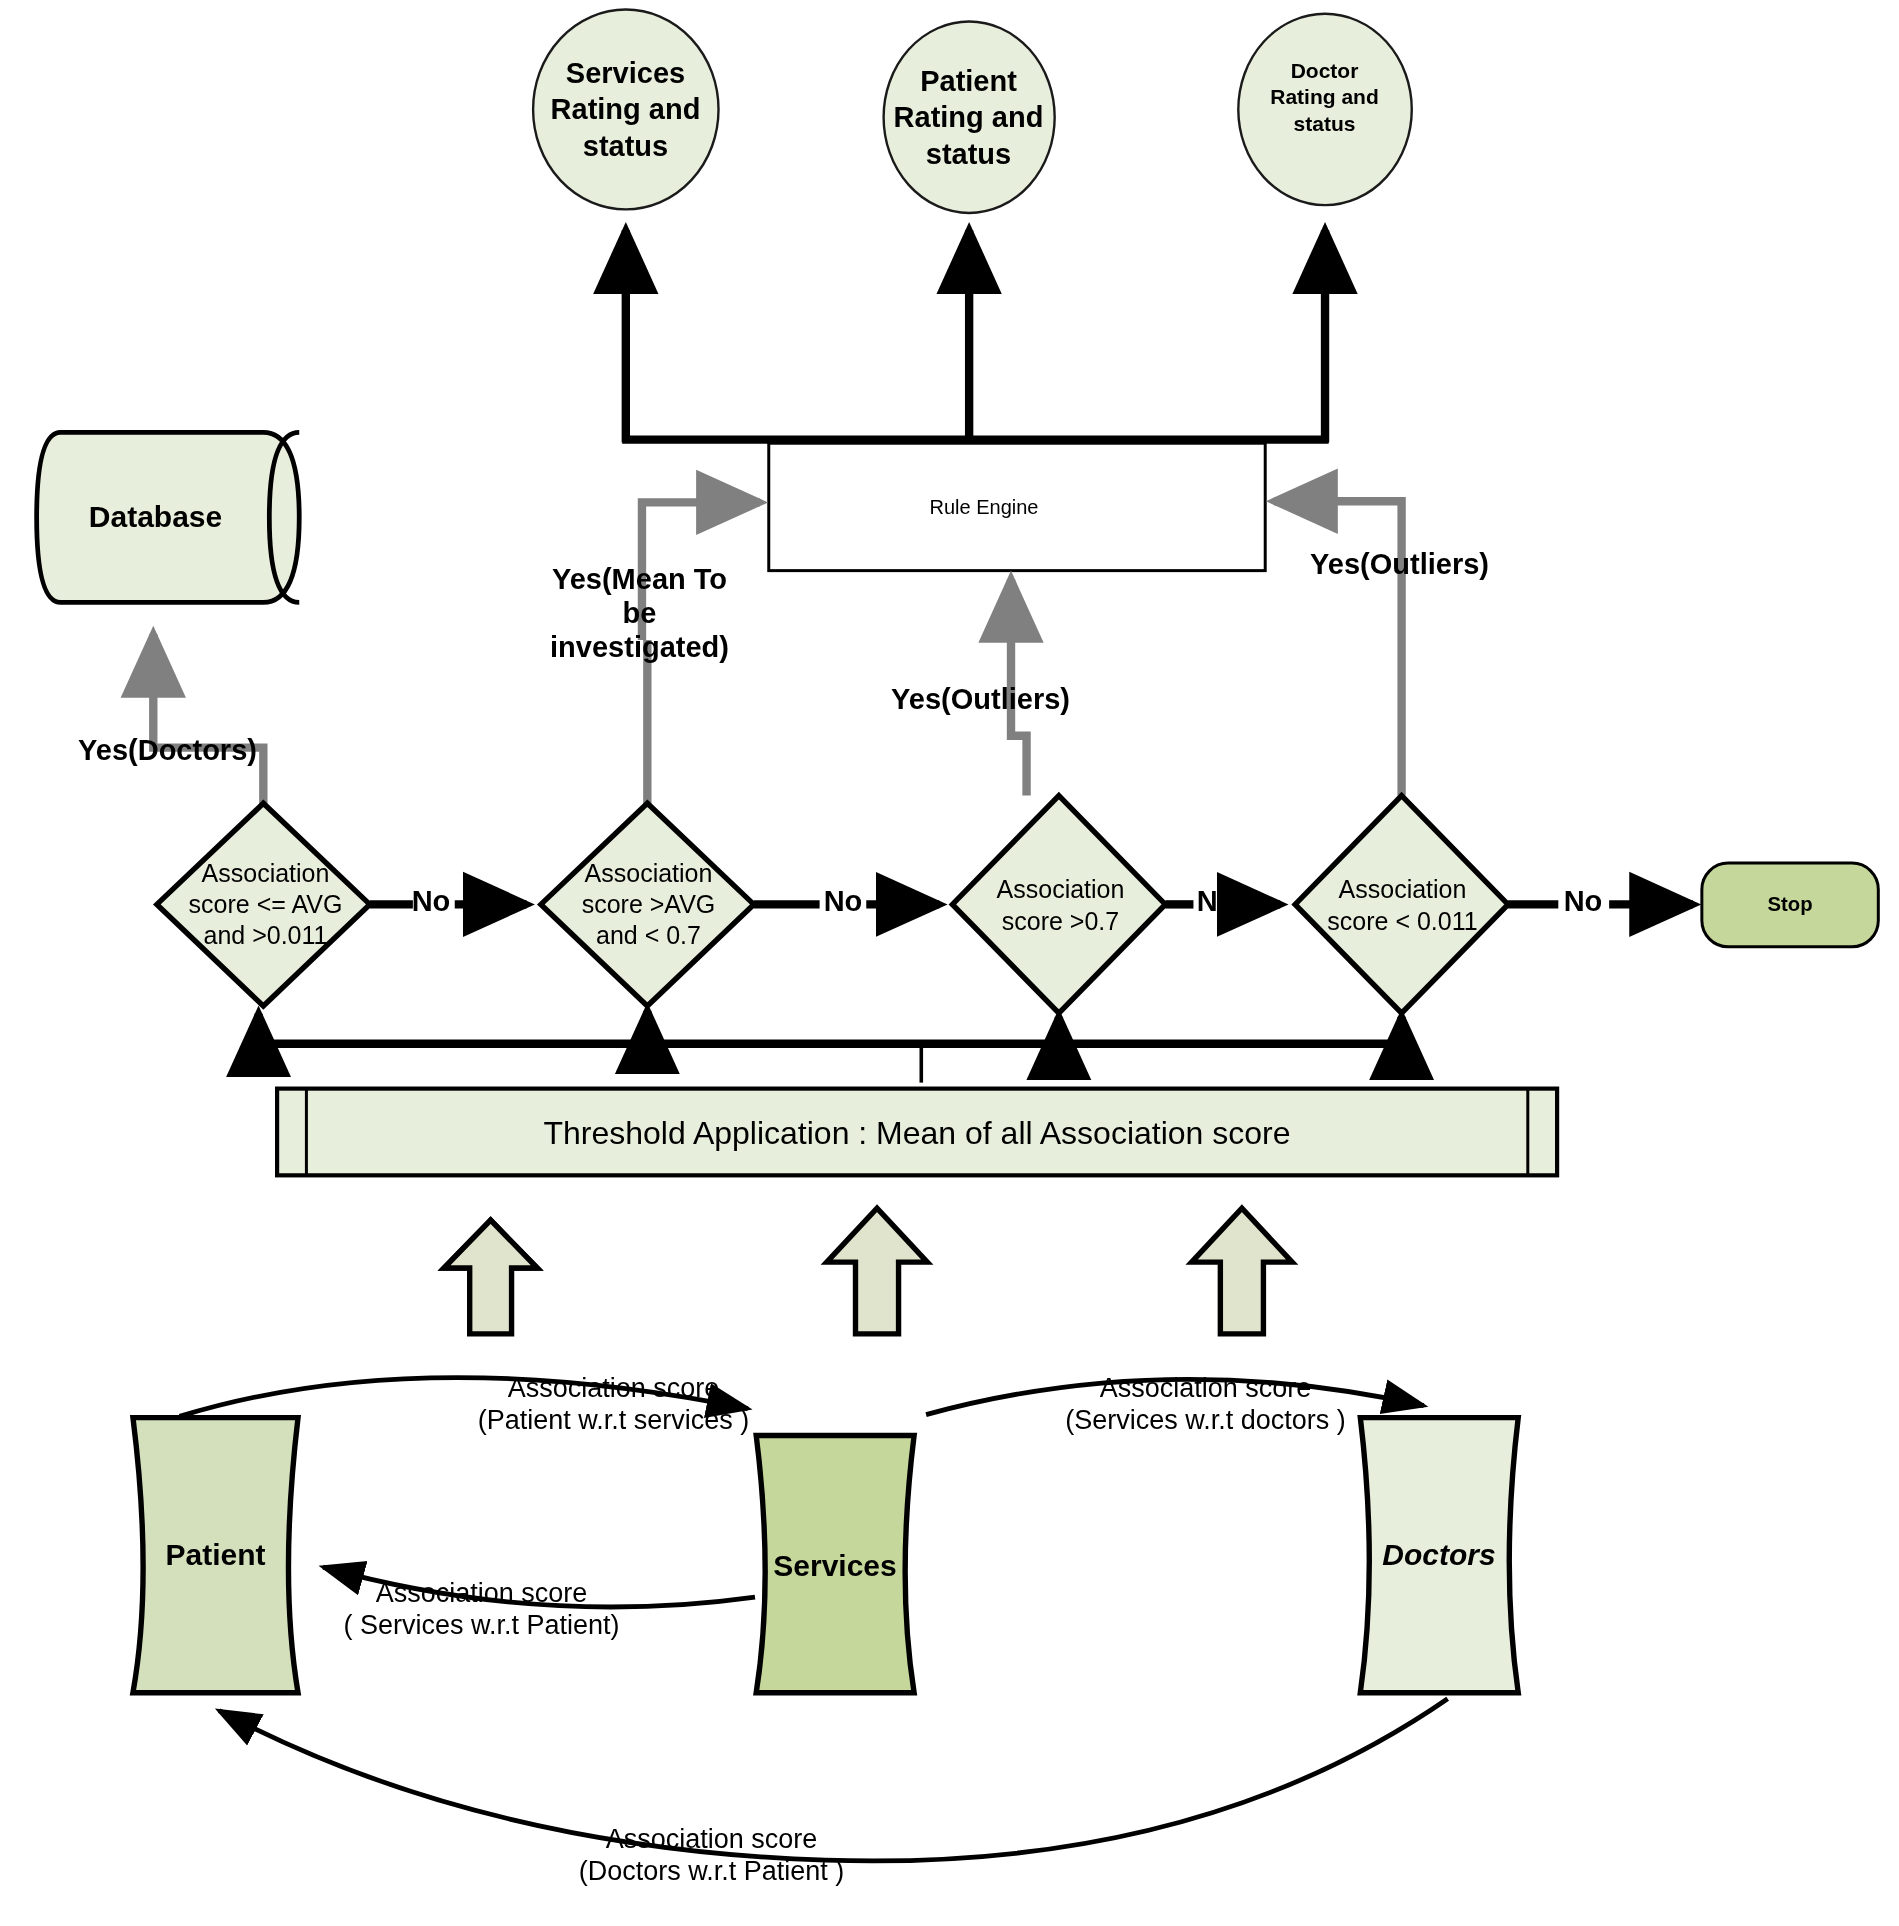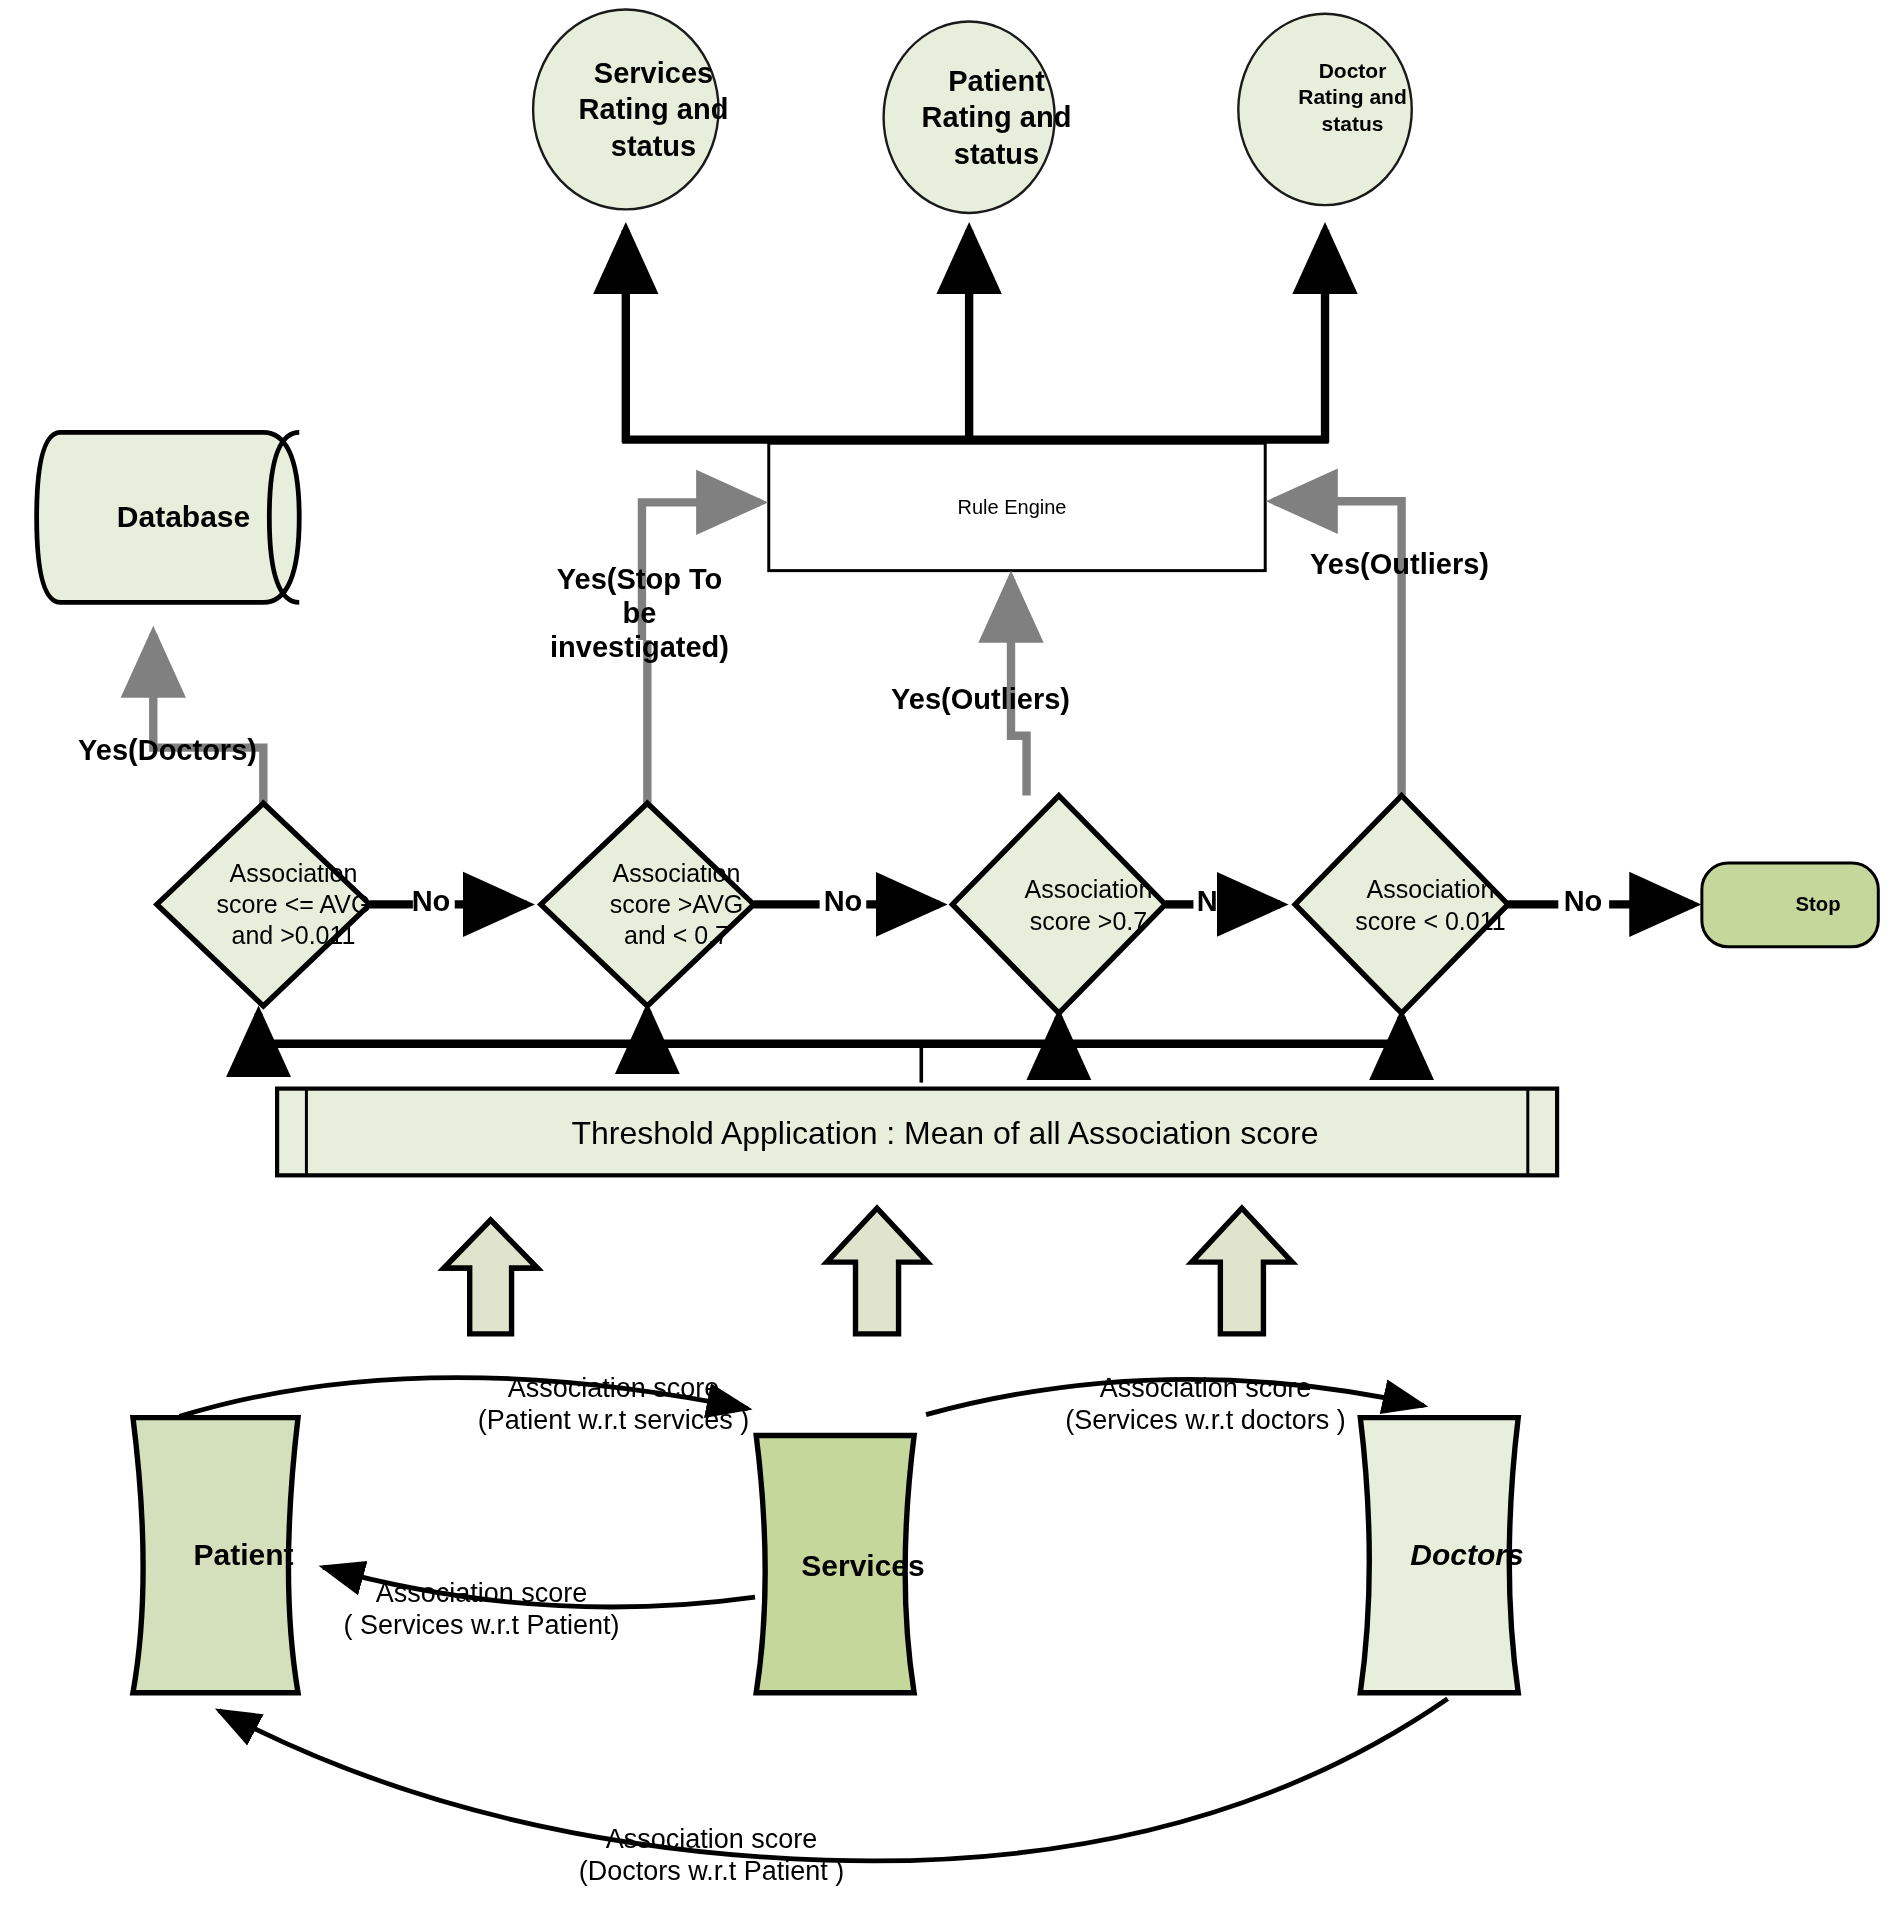--- a/index.html
+++ b/index.html
@@ -4,21 +4,21 @@
 <style>
   html,body{margin:0;padding:0;background:#ffffff;}
   body{font-family:"Liberation Sans", sans-serif;}
   #stage{position:relative;width:1900px;height:1926px;background:#fff;overflow:hidden;}
   #stage svg{position:absolute;left:0;top:0;width:1900px;height:1926px;}
 
   .lbl{position:absolute;color:#000;font-weight:bold;text-align:center;line-height:1.18;
        font-family:"Liberation Sans", sans-serif; white-space:pre-line;}
   .node-txt{position:absolute;display:flex;align-items:center;justify-content:center;
             text-align:center;color:#000;line-height:1.25;font-family:"Liberation Sans", sans-serif;
-            white-space:pre-line;pointer-events:none;margin-left:28px;}
+            white-space:pre-line;pointer-events:none;}
 </style>
 </head>
 <body>
 
 <div id="stage">
 
 <svg viewBox="0 0 3176 3220" xmlns="http://www.w3.org/2000/svg">
   <defs>
     <marker id="ahBlack" markerWidth="9" markerHeight="9" refX="7.6" refY="4.5" orient="auto" markerUnits="strokeWidth">
       <path d="M0,0.6 L8.6,4.5 L0,8.4 z" fill="#000"></path>
@@ -162,21 +162,21 @@
 status</div>
 <div class="node-txt" style="left:1241px;top:30px;width:167px;height:135px;font-size:21px;font-weight:bold;">Doctor
 Rating and
 status</div>
 
 <div class="node-txt" style="left:769px;top:485px;width:430px;height:44px;font-size:20px;font-weight:normal;">Rule Engine</div>
 
 <div class="node-txt" style="left:36px;top:499px;width:239px;height:36px;font-size:30px;font-weight:bold;">Database</div>
 
 <div class="lbl" style="left:66px;top:733px;width:203px;font-size:29px;">Yes(Doctors)</div>
-<div class="lbl" style="left:532px;top:562px;width:215px;font-size:29px;">Yes(Stop To
+<div class="lbl" style="left:532px;top:562px;width:215px;font-size:29px;">Yes(Mean To
 be investigated)</div>
 <div class="lbl" style="left:885px;top:682px;width:191px;font-size:29px;">Yes(Outliers)</div>
 <div class="lbl" style="left:1304px;top:547px;width:191px;font-size:29px;">Yes(Outliers)</div>
 
 <div class="node-txt" style="left:167px;top:837px;width:197px;height:135px;font-size:25px;">Association
 score &lt;= AVG
 and &gt;0.011</div>
 <div class="node-txt" style="left:550px;top:837px;width:197px;height:135px;font-size:25px;">Association
 score &gt;AVG
 and &lt; 0.7</div>

